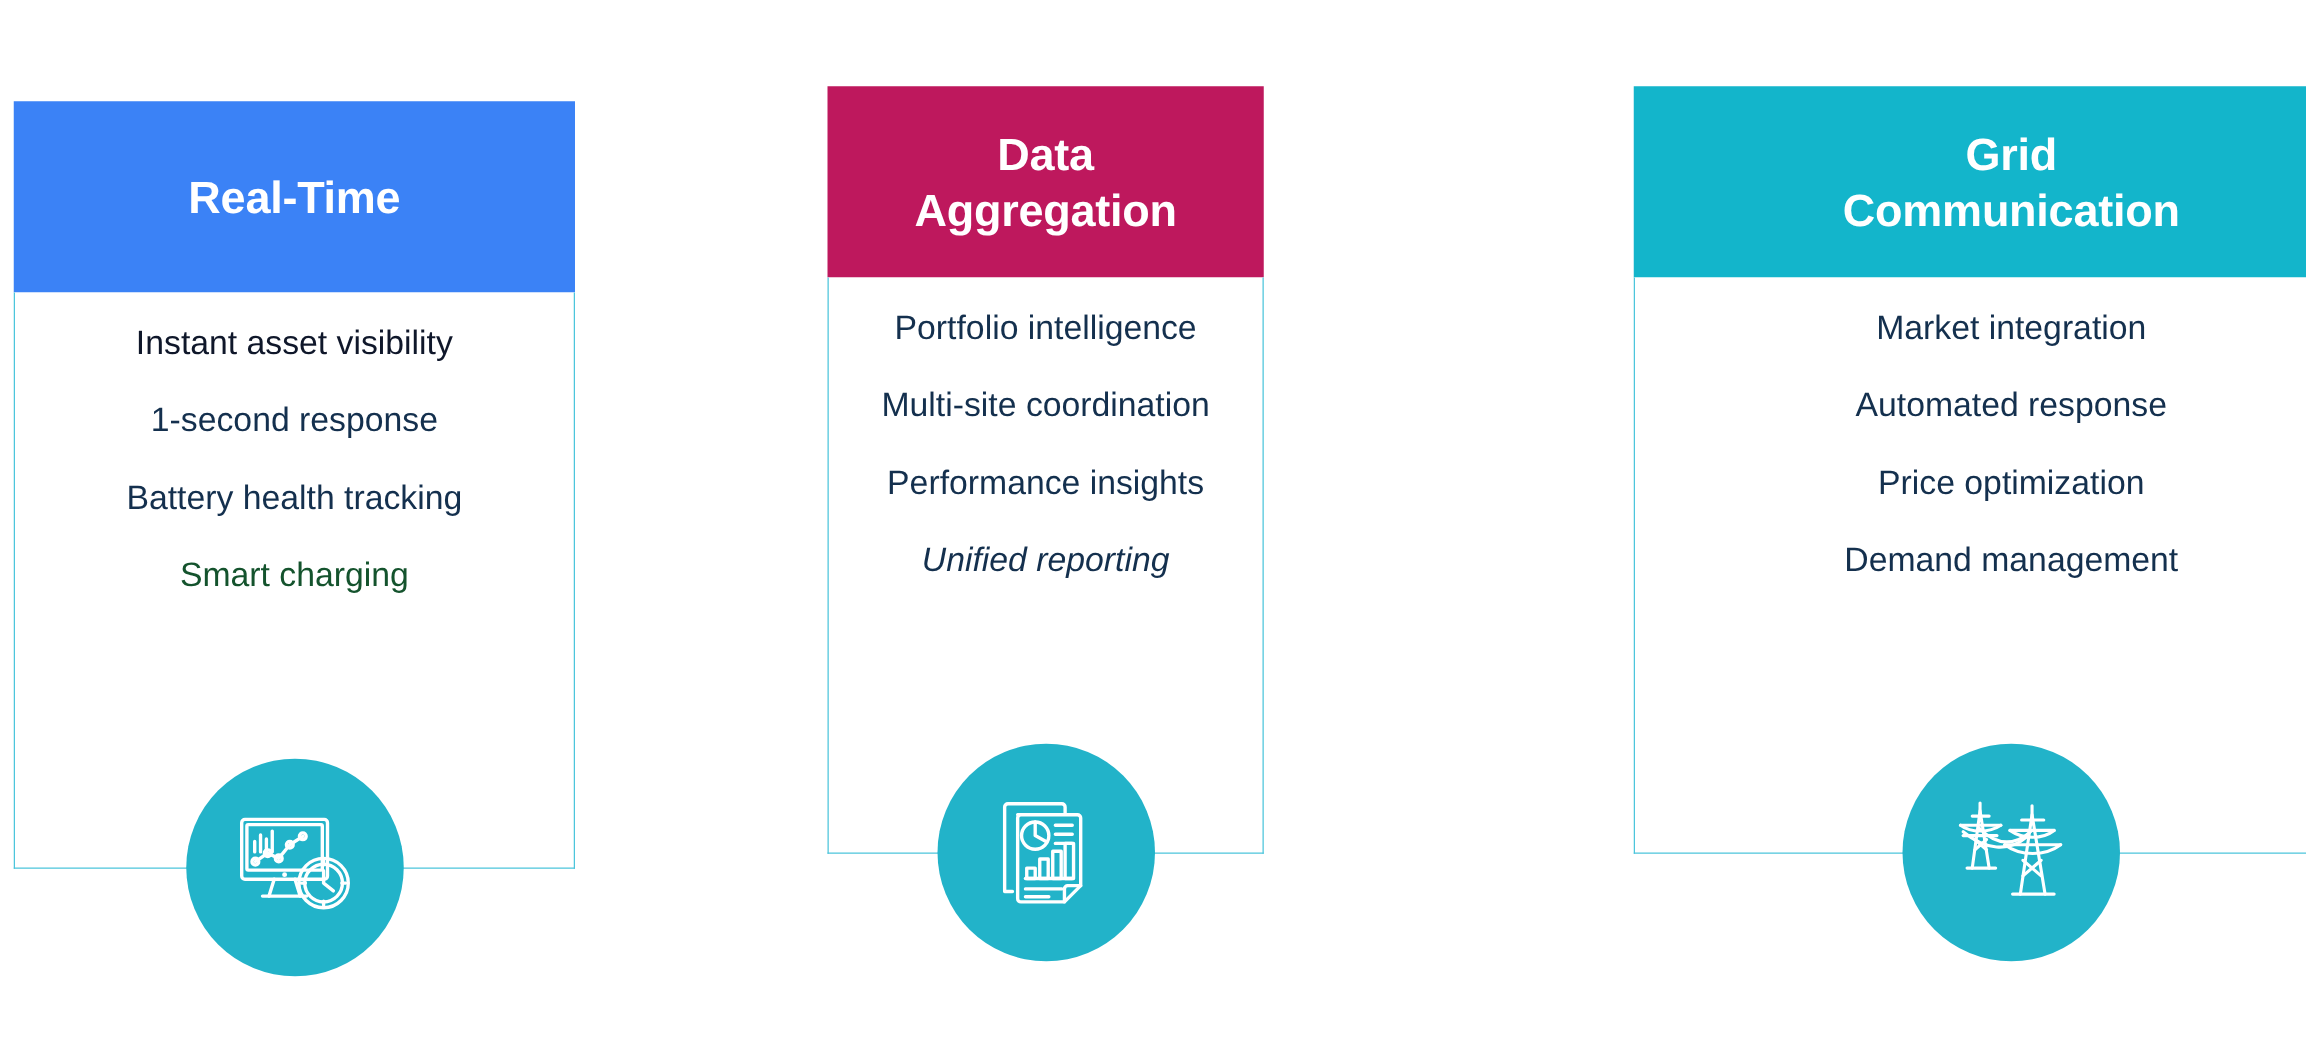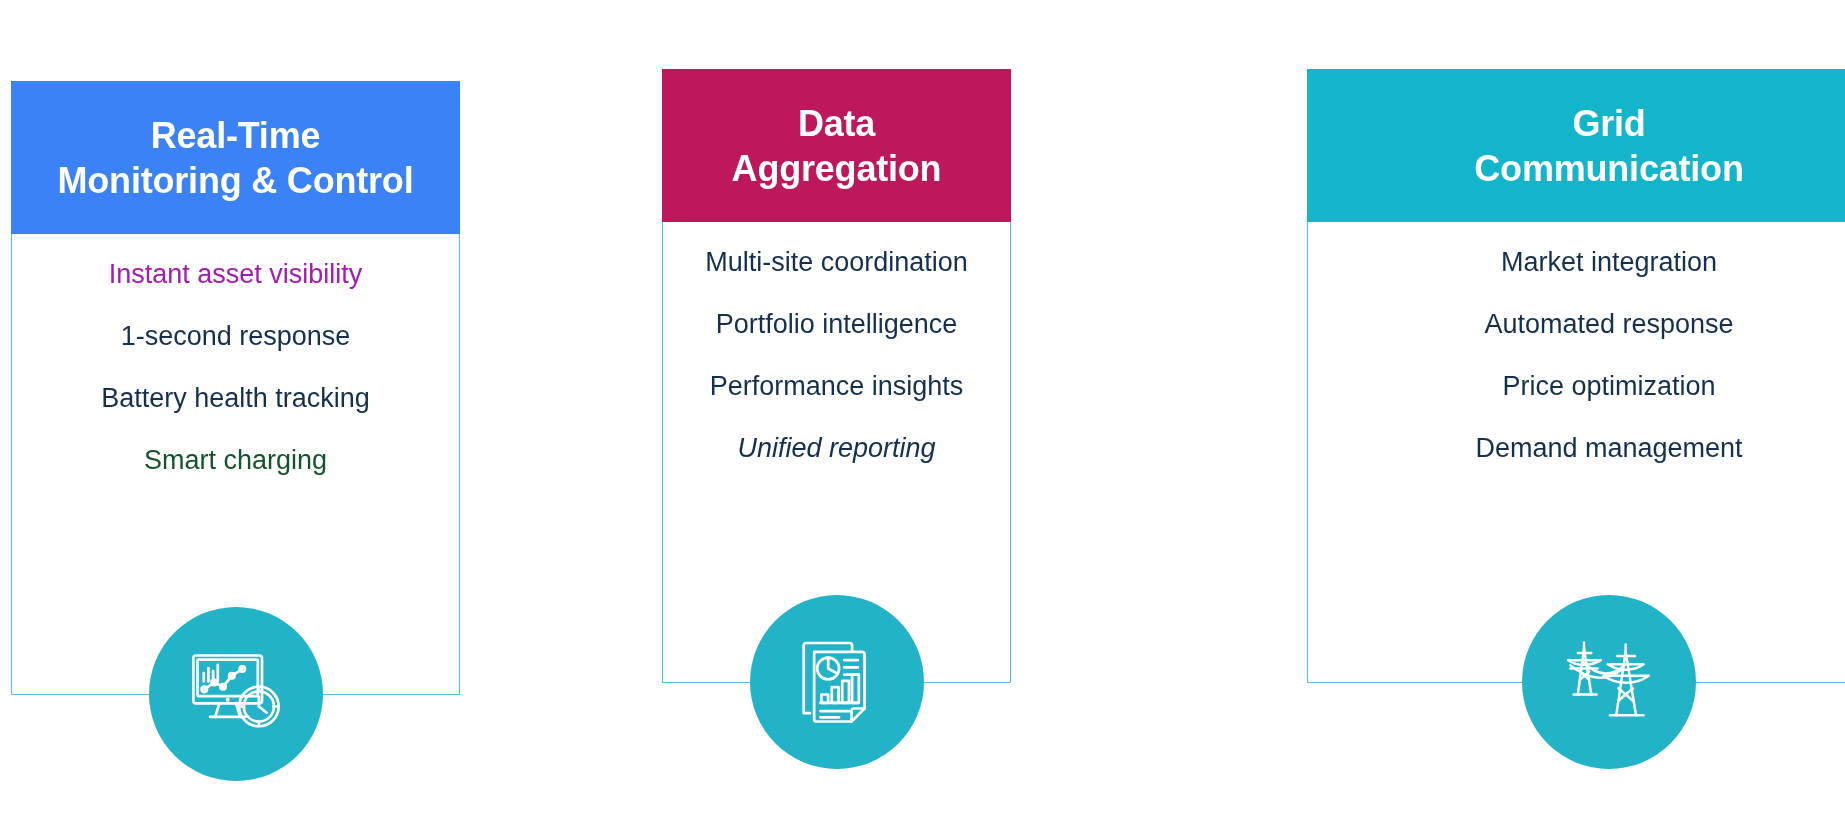--- a/index.html
+++ b/index.html
@@ -96,24 +96,23 @@
   }
 </style>
 </head>
 <body>
 
 <div id="stage" style="background: rgb(255, 255, 255);">
 
   <section class="card card--0">
     <header class="card-header" style="background: #3b82f6; margin-top: 12px;">
       <div class="card-header-line" style="color: rgb(255, 255, 255);">Real-Time</div>
-      <div class="card-header-line" style="color: rgb(255, 255, 255);">Monitoring &amp; Control</div>
     </header>
     <div class="card-body" style="border-color: rgb(76, 197, 220);">
-      <div class="feature-item" style="color: #a21caf;">Instant asset visibility</div>
+      <div class="feature-item" style="color: #0f172a;">Instant asset visibility</div>
       <div class="feature-item" style="color: rgb(20, 48, 78);">1-second response</div>
       <div class="feature-item" style="color: rgb(20, 48, 78);">Battery health tracking</div>
       <div class="feature-item" style="color: #14532d;">Smart charging</div>
 
       <div class="icon-badge" style="background: rgb(34, 179, 201);">
         <svg viewBox="0 0 100 100" aria-hidden="true">
           <g fill="none" stroke="#ffffff" stroke-width="2.6" stroke-linecap="round" stroke-linejoin="round">
 
             <rect x="9" y="13" width="66" height="46" rx="2.5"></rect>
             <rect x="13" y="17" width="58" height="35" rx="1"></rect>
@@ -140,22 +139,22 @@
       </div>
     </div>
   </section>
 
   <section class="card card--1">
     <header class="card-header" style="background: #be185d;">
       <div class="card-header-line" style="color: rgb(255, 255, 255);">Data</div>
       <div class="card-header-line" style="color: rgb(255, 255, 255);">Aggregation</div>
     </header>
     <div class="card-body" style="border-color: rgb(76, 197, 220);">
+      <div class="feature-item" style="color: rgb(20, 48, 78);">Portfolio intelligence</div>
       <div class="feature-item" style="color: rgb(20, 48, 78);">Multi-site coordination</div>
-      <div class="feature-item" style="color: rgb(20, 48, 78);">Portfolio intelligence</div>
       <div class="feature-item" style="color: rgb(20, 48, 78);">Performance insights</div>
       <div class="feature-item" style="color: rgb(20, 48, 78); font-style: italic;">Unified reporting</div>
 
       <div class="icon-badge" style="background: rgb(34, 179, 201);">
         <svg viewBox="0 0 100 100" aria-hidden="true">
           <g fill="none" stroke="#ffffff" stroke-width="2.6" stroke-linecap="round" stroke-linejoin="round">
 
             <path d="M24 80 H18 V15 a2.5 2.5 0 0 1 2.5-2.5 H62 a2.5 2.5 0 0 1 2.5 2.5 V20"></path>
 
             <path d="M28 21 h46 a2.5 2.5 0 0 1 2.5 2.5 v52 L64 88 H30.5 a2.5 2.5 0 0 1 -2.5 -2.5 V23.5 a2.5 2.5 0 0 1 2.5 -2.5 Z"></path>

